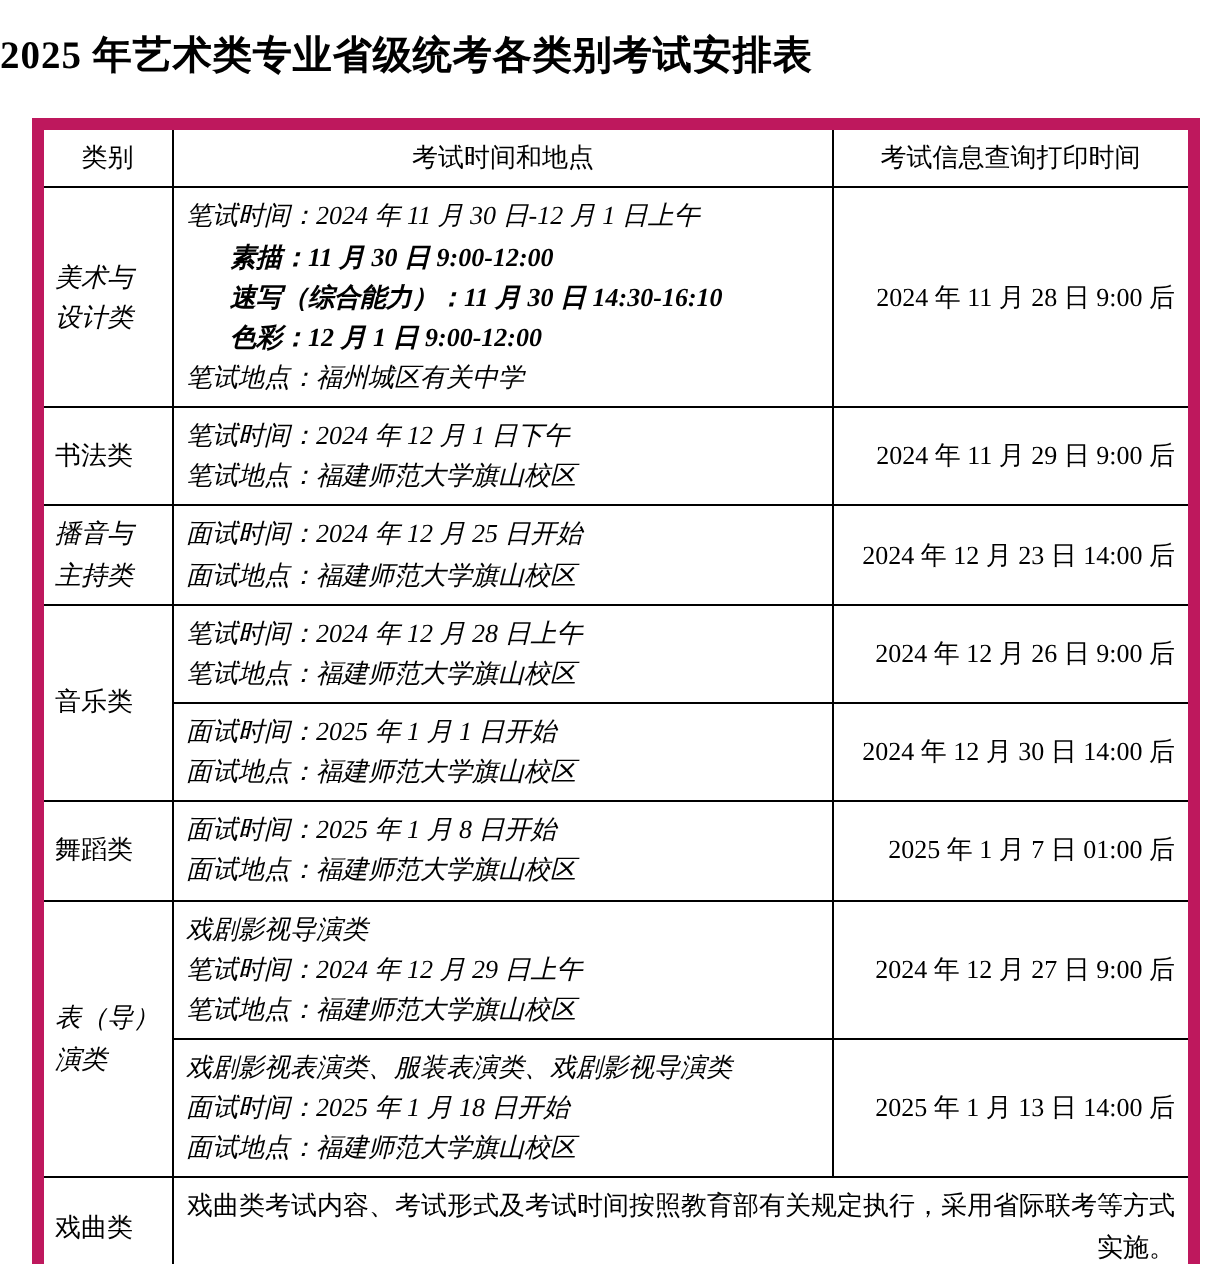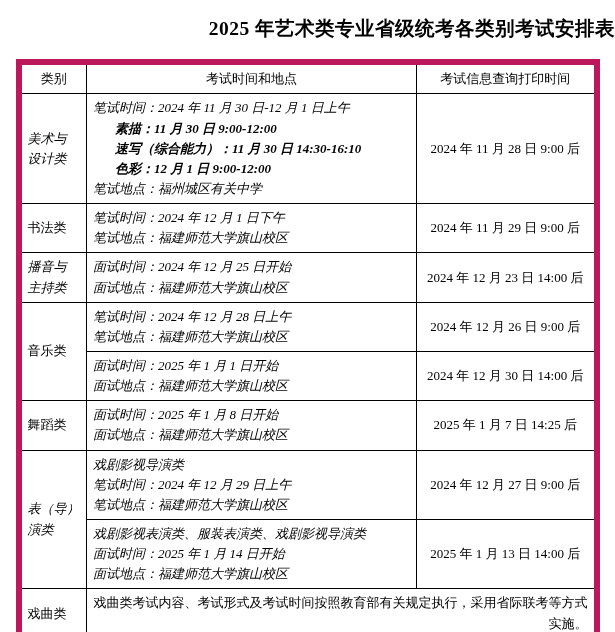--- a/index.html
+++ b/index.html
@@ -14,28 +14,27 @@
     color: #000000;
     overflow: hidden;
   }
   .page {
     width: 615px;
     height: 632px;
     position: relative;
     box-sizing: border-box;
   }
   .doc-title {
-    text-align: right;
+    text-align: left;
     font-size: 19.5px;
     font-weight: bold;
     letter-spacing: 0.5px;
     padding-top: 16px;
     padding-bottom: 12px;
     line-height: 1.3;
-    margin-left: 16px;
   }
   table.sched {
     border-collapse: collapse;
     margin: 6px auto;
     width: 578px;
     table-layout: fixed;
     border: 6px solid #be185d;
   }
   table.sched td, table.sched th {
     border: 1px solid #000;
@@ -57,21 +56,21 @@
   .cat {
     text-align: left;
     font-size: 13.5px;
     line-height: 1.5;
   }
   .mid {
     text-align: left;
     white-space: nowrap;
   }
   .right {
-    text-align: center;
+    text-align: right;
     font-size: 13px;
   }
   .b { font-weight: bold; }
   .sub-line { padding-left: 22px; }
   .wrapcell {
     white-space: normal;
     line-height: 1.7;
     text-align: right;
     padding: 8px 8px;
   }
@@ -148,39 +147,39 @@
         </td>
         <td class="right">2024 年 12 月 30 日 14:00 后</td>
       </tr>
 
       <tr>
         <td class="cat">舞蹈类</td>
         <td class="mid">
           <span class="nowrapline">面试时间：2025 年 1 月 8 日开始</span>
           <span class="nowrapline">面试地点：福建师范大学旗山校区</span>
         </td>
-        <td class="right">2025 年 1 月 7 日 14:25 后</td>
+        <td class="right">2025 年 1 月 7 日 01:00 后</td>
       </tr>
 
       <tr>
         <td class="cat" rowspan="2">
           <span class="nowrapline">表（导）</span>
           <span class="nowrapline">演类</span>
         </td>
         <td class="mid">
           <span class="nowrapline">戏剧影视导演类</span>
           <span class="nowrapline">笔试时间：2024 年 12 月 29 日上午</span>
           <span class="nowrapline">笔试地点：福建师范大学旗山校区</span>
         </td>
         <td class="right">2024 年 12 月 27 日 9:00 后</td>
       </tr>
       <tr>
         <td class="mid">
           <span class="nowrapline">戏剧影视表演类、服装表演类、戏剧影视导演类</span>
-          <span class="nowrapline">面试时间：2025 年 1 月 14 日开始</span>
+          <span class="nowrapline">面试时间：2025 年 1 月 18 日开始</span>
           <span class="nowrapline">面试地点：福建师范大学旗山校区</span>
         </td>
         <td class="right">2025 年 1 月 13 日 14:00 后</td>
       </tr>
 
       <tr>
         <td class="cat">戏曲类</td>
         <td class="wrapcell" colspan="2">戏曲类考试内容、考试形式及考试时间按照教育部有关规定执行，采用省际联考等方式实施。</td>
       </tr>
     </tbody>

